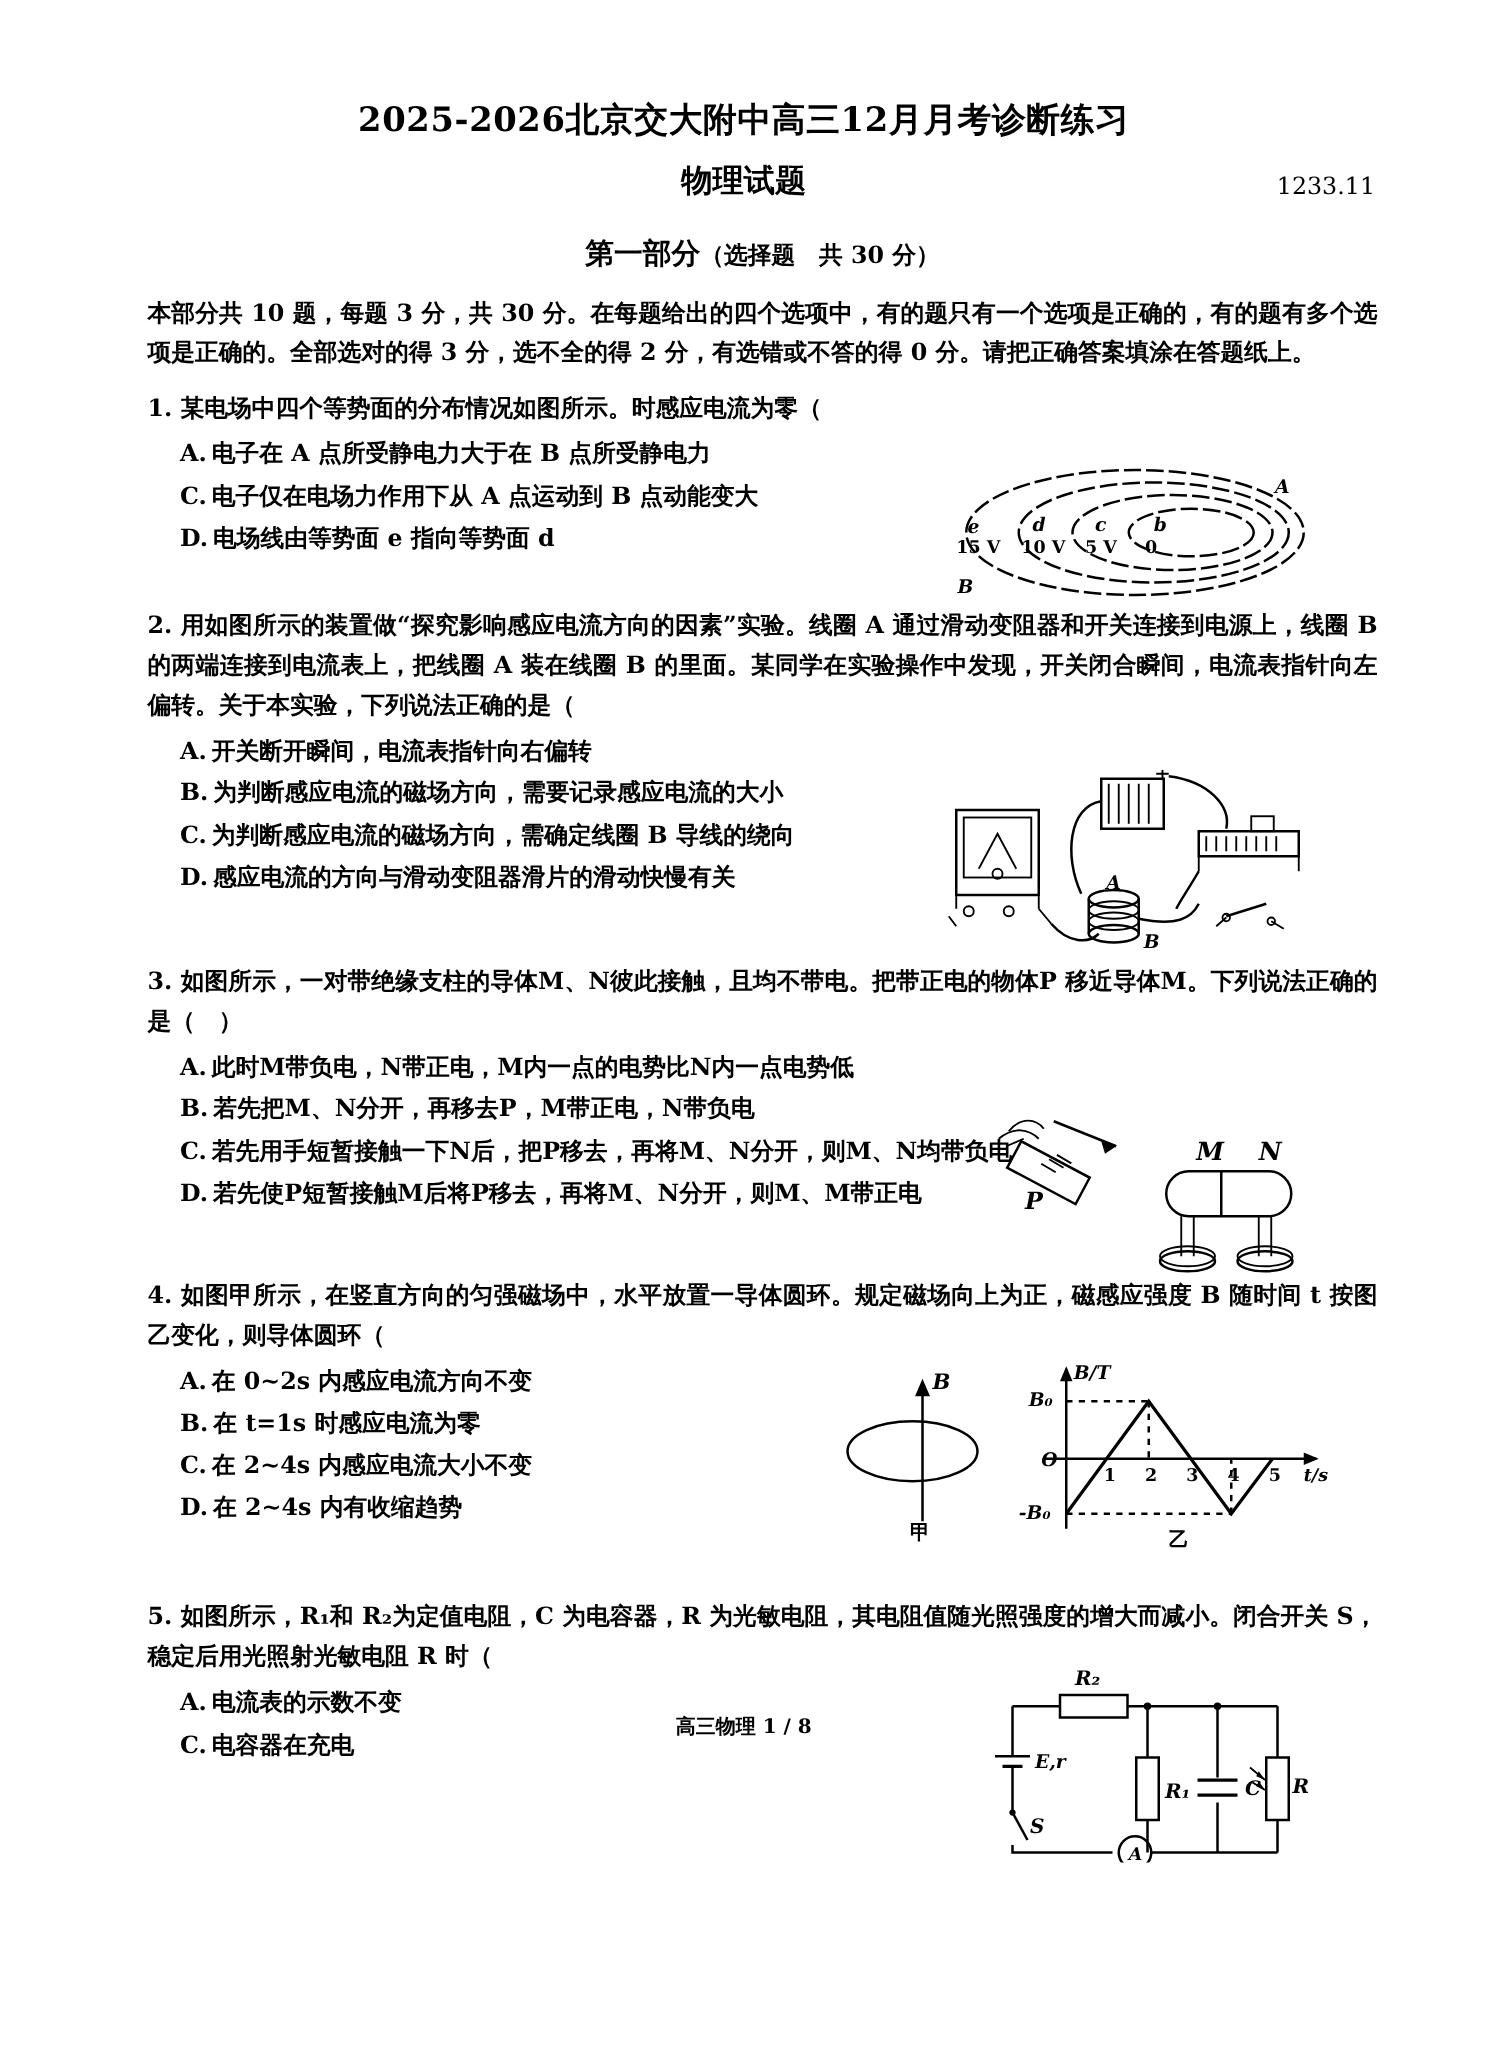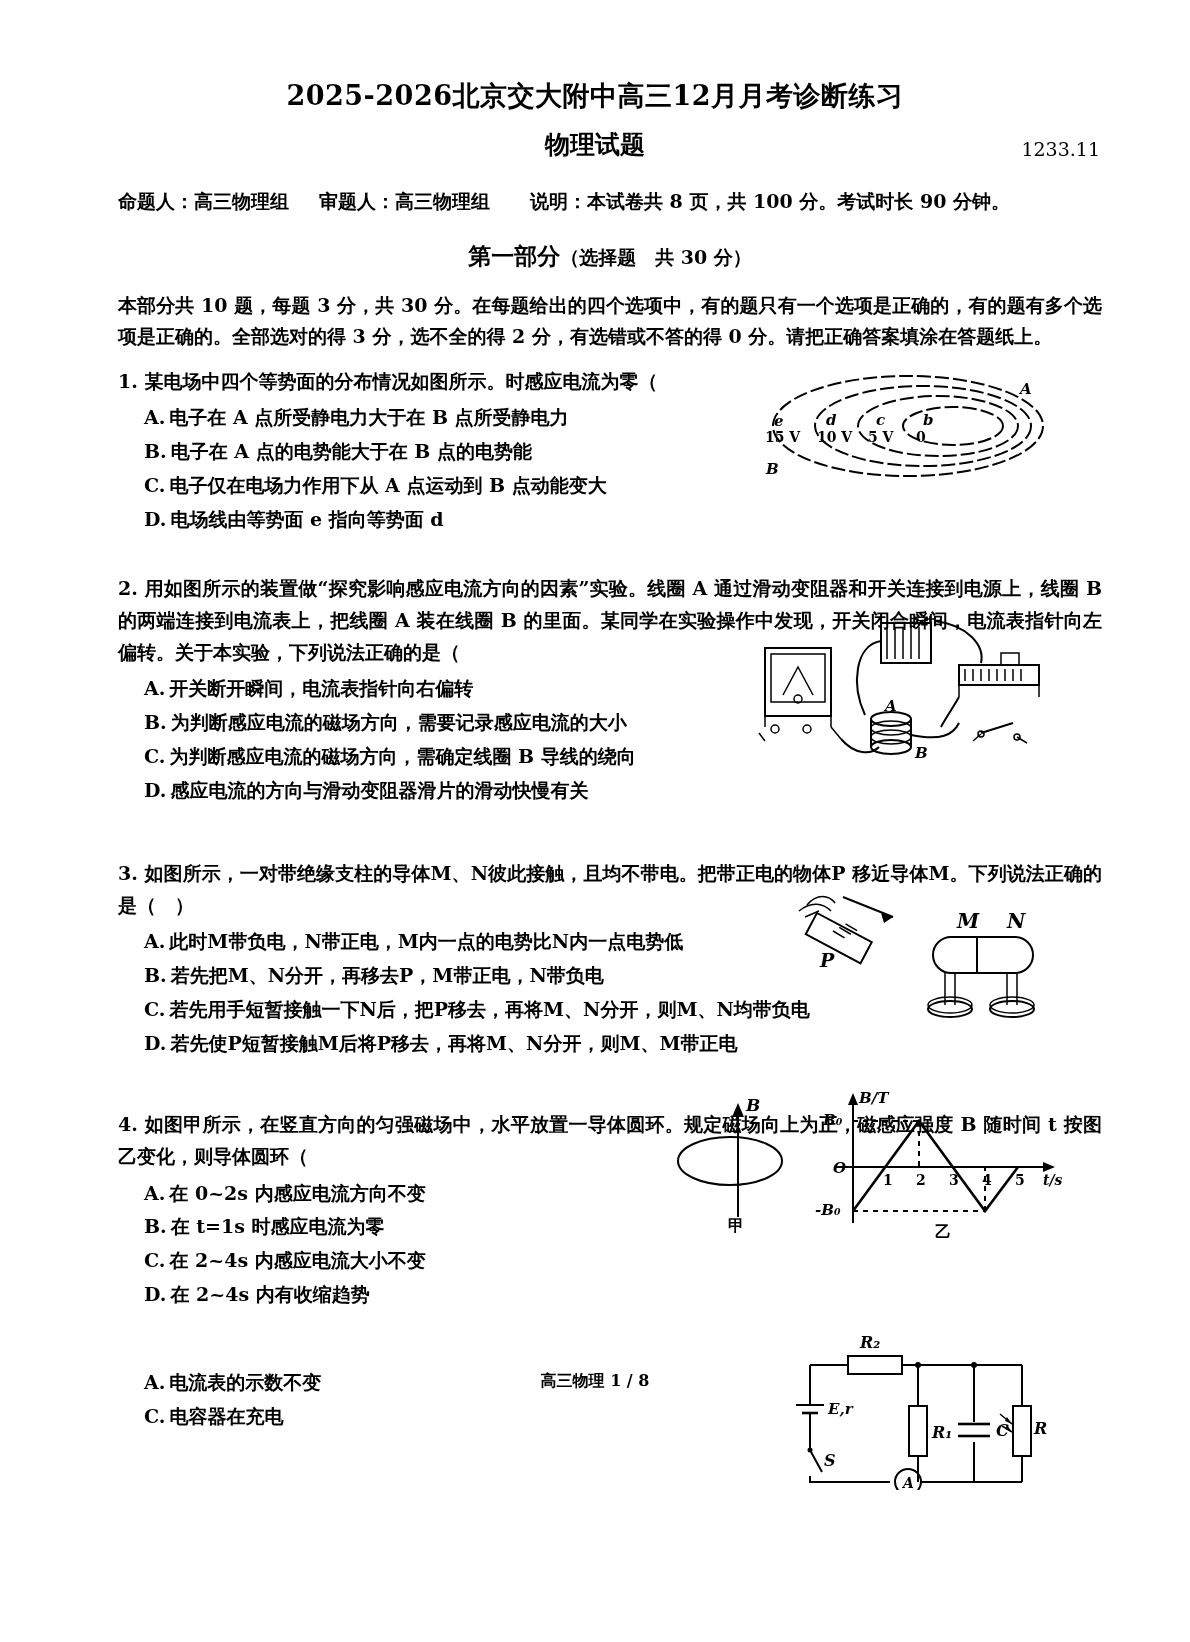--- a/index.html
+++ b/index.html
@@ -107,40 +107,34 @@
 </style>
 </head>
 <body>
 
 <div class="page">
 
   <h1 class="doc-title">2025-2026北京交大附中高三12月月考诊断练习</h1>
   <h2 class="doc-subtitle">物理试题</h2>
   <div class="doc-date">1233.11</div>
 
-  <div class="meta-line">
-    <span class="m1">命题人：高三物理组</span>
-    <span class="m2">审题人：高三物理组</span>
-    <span class="m3">说明：本试卷共 8 页，共 100 分。考试时长 90 分钟。</span>
-  </div>
 
   <div class="part-title">
     <span>第一部分</span><span class="small">（选择题　共 30 分）</span>
   </div>
 
   <div class="instructions">本部分共 10 题，每题 3 分，共 30 分。在每题给出的四个选项中，有的题只有一个选项是正确的，有的题有多个选项是正确的。全部选对的得 3 分，选不全的得 2 分，有选错或不答的得 0 分。请把正确答案填涂在答题纸上。</div>
 
   <div class="q" style="margin-top:14px;">
     <div class="q-stem">
       <span>1.</span>
       <span>某电场中四个等势面的分布情况如图所示。时感应电流为零（</span>
     </div>
     <div class="opts">
       <div class="opt"><span class="lbl">A.</span><span>电子在 A 点所受静电力大于在 B 点所受静电力</span></div>
-      <div class="opt"><span class="lbl">B.</span><span>电子在 A 点的电势能大于在 B 点的电势能</span></div>
       <div class="opt"><span class="lbl">C.</span><span>电子仅在电场力作用下从 A 点运动到 B 点动能变大</span></div>
       <div class="opt"><span class="lbl">D.</span><span>电场线由等势面 e 指向等势面 d</span></div>
     </div>
   </div>
 
   <div class="fig" style="left:748px; top:368px; width:300px; height:115px;">
     <svg width="300" height="115" viewBox="0 0 300 115">
       <ellipse cx="160" cy="58" rx="135" ry="50" class="stroke" stroke-dasharray="14 4"></ellipse>
       <ellipse cx="175" cy="58" rx="108" ry="40" class="stroke" stroke-dasharray="14 4"></ellipse>
       <ellipse cx="190" cy="58" rx="80" ry="30" class="stroke" stroke-dasharray="14 4"></ellipse>
@@ -299,20 +293,24 @@
 
       <path d="M38 36 L104 36" class="dash"></path>
       <path d="M104 36 L104 82" class="dash"></path>
       <path d="M38 126 L170 126" class="dash"></path>
       <path d="M170 126 L170 82" class="dash"></path>
       <text x="120" y="152" class="lbl-n" style="font-size:16px;">乙</text>
     </svg>
   </div>
 
   <div class="q" style="margin-top:54px;">
+    <div class="q-stem">
+      <span>5.</span>
+      <span>如图所示，R₁和 R₂为定值电阻，C 为电容器，R 为光敏电阻，其电阻值随光照强度的增大而减小。闭合开关 S，稳定后用光照射光敏电阻 R 时（</span>
+    </div>
     <div class="opts">
       <div class="opt"><span class="lbl">A.</span><span>电流表的示数不变</span></div>
       <div class="opt"><span class="lbl">C.</span><span>电容器在充电</span></div>
     </div>
   </div>
 
   <div class="fig" style="left:790px; top:1310px; width:260px; height:180px;">
     <svg width="260" height="180" viewBox="0 0 260 180">
 
       <path d="M20 55 L58 55 M112 55 L232 55" class="stroke"></path>

